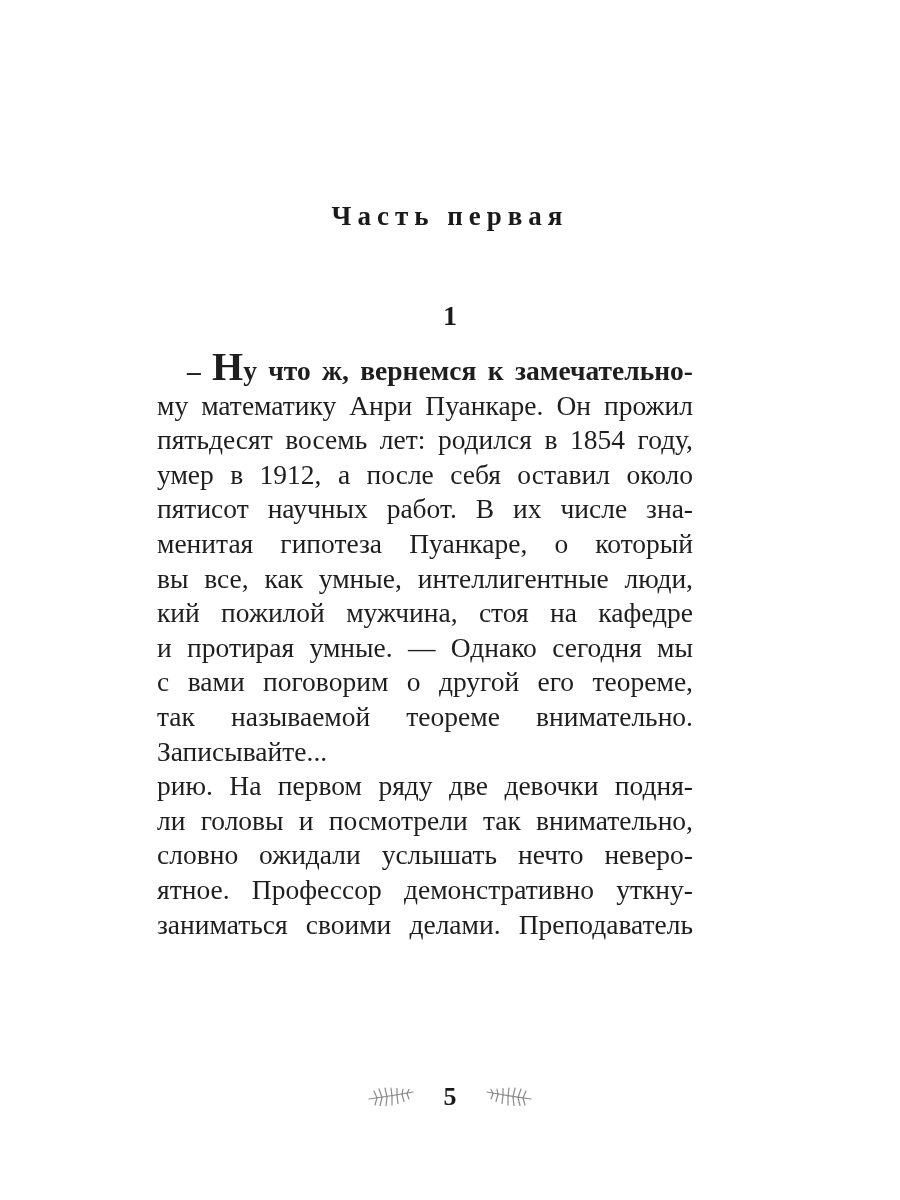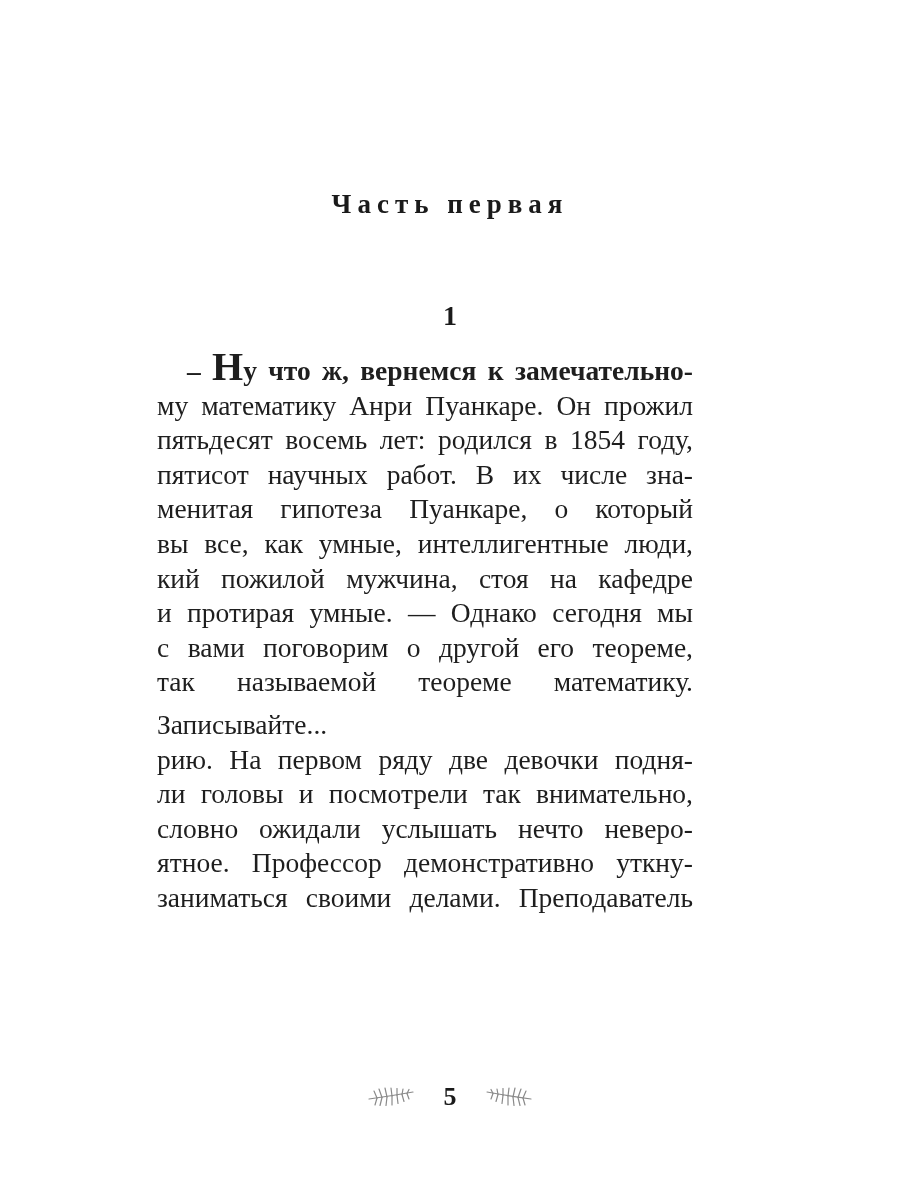--- a/index.html
+++ b/index.html
@@ -10,21 +10,21 @@
     body {
       width: 900px;
       height: 1200px;
       position: relative;
       overflow: hidden;
       font-family: "Liberation Serif", "DejaVu Serif", serif;
       color: #1e1e1e;
     }
     .part-title {
       position: absolute;
-      top: 189px;
+      top: 201px;
       left: 0;
       width: 900px;
       text-align: center;
       font-size: 27px;
       font-weight: bold;
       letter-spacing: 6px;
       color: #1a1a1a;
     }
     .chapter-number {
       position: absolute;
@@ -46,21 +46,20 @@
     }
     .line {
       display: block;
       text-align: justify;
       text-align-last: justify;
       white-space: nowrap;
       height: 34.6px;
     }
     .line.last {
       text-align-last: left;
-      margin-top: 8px;
     }
     .line.indent {
       padding-left: 30px;
       font-weight: bold;
     }
     .dropcap {
       font-size: 40px;
       line-height: 20px;
       vertical-align: baseline;
     }
@@ -94,27 +93,28 @@
 
   <div class="part-title">Часть первая</div>
 
   <div class="chapter-number">1</div>
 
   <div class="body-text">
     <div>
       <span class="line indent"><span>– </span><span class="dropcap">Н</span><span>у что ж, вернемся к замечательно-</span></span>
       <span class="line">му математику Анри Пуанкаре. Он прожил</span>
       <span class="line">пятьдесят восемь лет: родился в 1854 году,</span>
+      <span class="line">умер в 1912, а после себя оставил около</span>
       <span class="line">пятисот научных работ. В их числе зна-</span>
       <span class="line">менитая гипотеза Пуанкаре, о который</span>
       <span class="line">вы все, как умные, интеллигентные люди,</span>
       <span class="line">кий пожилой мужчина, стоя на кафедре</span>
       <span class="line">и протирая умные. — Однако сегодня мы</span>
       <span class="line">с вами поговорим о другой его теореме,</span>
-      <span class="line">так называемой теореме математику.</span>
+      <span class="line">так называемой теореме внимательно.</span>
       <span class="line last">Записывайте...</span>
     </div>
     <div>
       <span class="line">рию. На первом ряду две девочки подня-</span>
       <span class="line">ли головы и посмотрели так внимательно,</span>
       <span class="line">словно ожидали услышать нечто неверо-</span>
       <span class="line">ятное. Профессор демонстративно уткну-</span>
       <span class="line">заниматься своими делами. Преподаватель</span>
     </div>
   </div>

